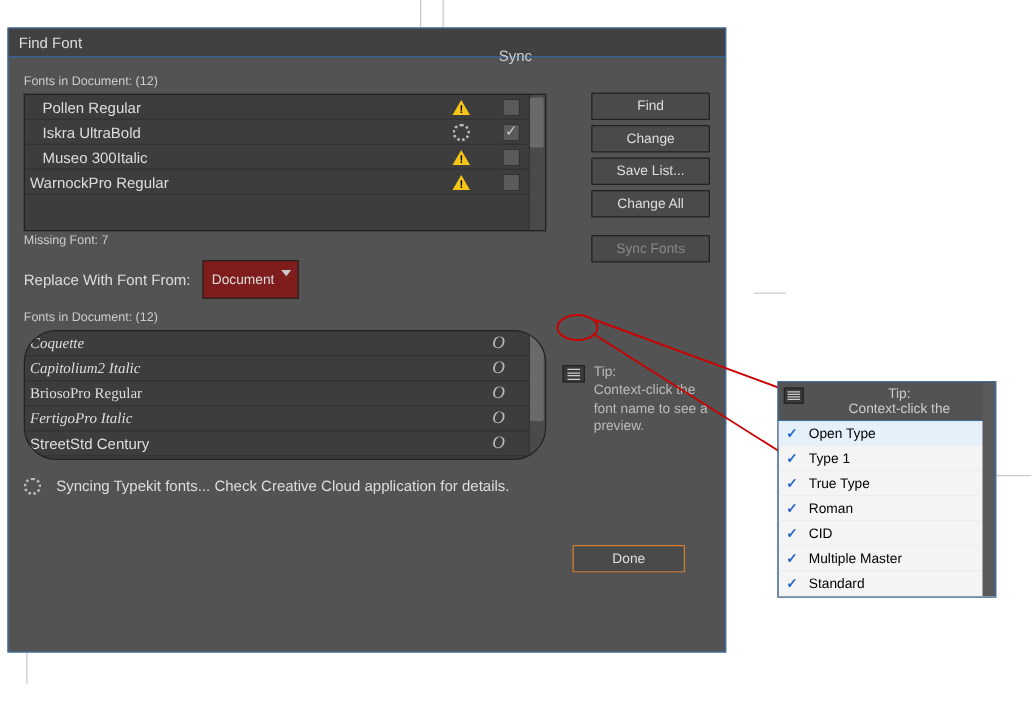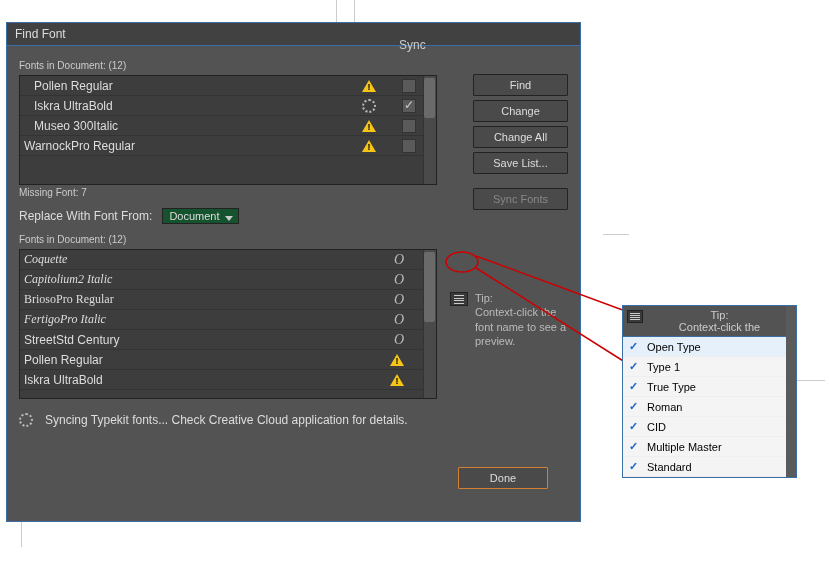--- a/index.html
+++ b/index.html
@@ -22,21 +22,21 @@
     height: 22px; line-height: 20px; text-align: center; border-radius: 1px;
     cursor: pointer;
   }
   .btn.disabled { color: #888; }
   .btn.done { border: 1px solid #d08030; width: 90px; float: right; margin-right: 20px; }
   .header-flex { display:flex; align-items:baseline; }
   .list {
     background: #3d3d3d; border: 1px solid #222; width: 418px; height: 110px;
     overflow: hidden; position: relative;
   }
-  .list2 { height: 150px; }
+  .list2 { height: 104px; border-radius: 26px; }
   .list-row {
     display: flex; align-items: center; height: 20px; padding: 0 4px;
     border-bottom: 1px solid #333; position: relative;
   }
   .list-row span.name { flex: 1; color: #ddd; font-size: 12px; white-space: nowrap; overflow:hidden; text-overflow:ellipsis;}
   .list-row.indent span.name { padding-left: 10px; }
   .font-capitolium { font-style: italic; font-family: Georgia, serif; }
   .font-coquette { font-family: cursive; font-style: italic;}
   .font-brioso { font-family: Georgia, serif; }
   .font-fertigo { font-style: italic; font-family: Georgia, serif; }
@@ -71,21 +71,21 @@
   .scroll-thumb {
     position:absolute; right:0; top:0; width:13px; height:100%;
     background:#4a4a4a; border-left:1px solid #333;
   }
   .scroll-thumb .thumb {
     position:absolute; right:1px; top:2px; width:11px; height:40px; background:#6a6a6a;
     border-radius:2px;
   }
   .replace-row { display:flex; align-items:center; gap:10px; margin: 10px 0;}
   .dropdown {
-    background:#14532d; border:1px solid #222; height:16px; display:flex;
+    background:#7f1d1d; border:1px solid #222; height:31px; display:flex;
     align-items:center; padding:0 18px 0 6px; font-size:11px; color:#ddd;
     position:relative;
   }
   .dropdown::after {
     content:''; position:absolute; right:5px; top:7px;
     border-left:4px solid transparent; border-right:4px solid transparent;
     border-top:5px solid #ccc;
   }
   .tip-area { position:absolute; right:10px; top:245px; width:95px; font-size:11px; color:#bbb; line-height:1.3;}
   .menu-icon {
@@ -205,22 +205,22 @@
             </div>
         </div>
         <div class="status-row">
           <span class="icon-spin"></span>
           <span>Syncing Typekit fonts... Check Creative Cloud application for details.</span>
         </div>
       </div>
       <div class="right-col" style="margin-top:18px;">
         <div class="btn">Find</div>
         <div class="btn">Change</div>
+        <div class="btn">Save List...</div>
         <div class="btn">Change All</div>
-        <div class="btn">Save List...</div>
         <div style="height:6px;"></div>
         <div class="btn disabled">Sync Fonts</div>
       </div>
     </div>
 
     <div class="menu-icon">
       <span></span>
         <span></span>
         <span></span>
         <span></span>

